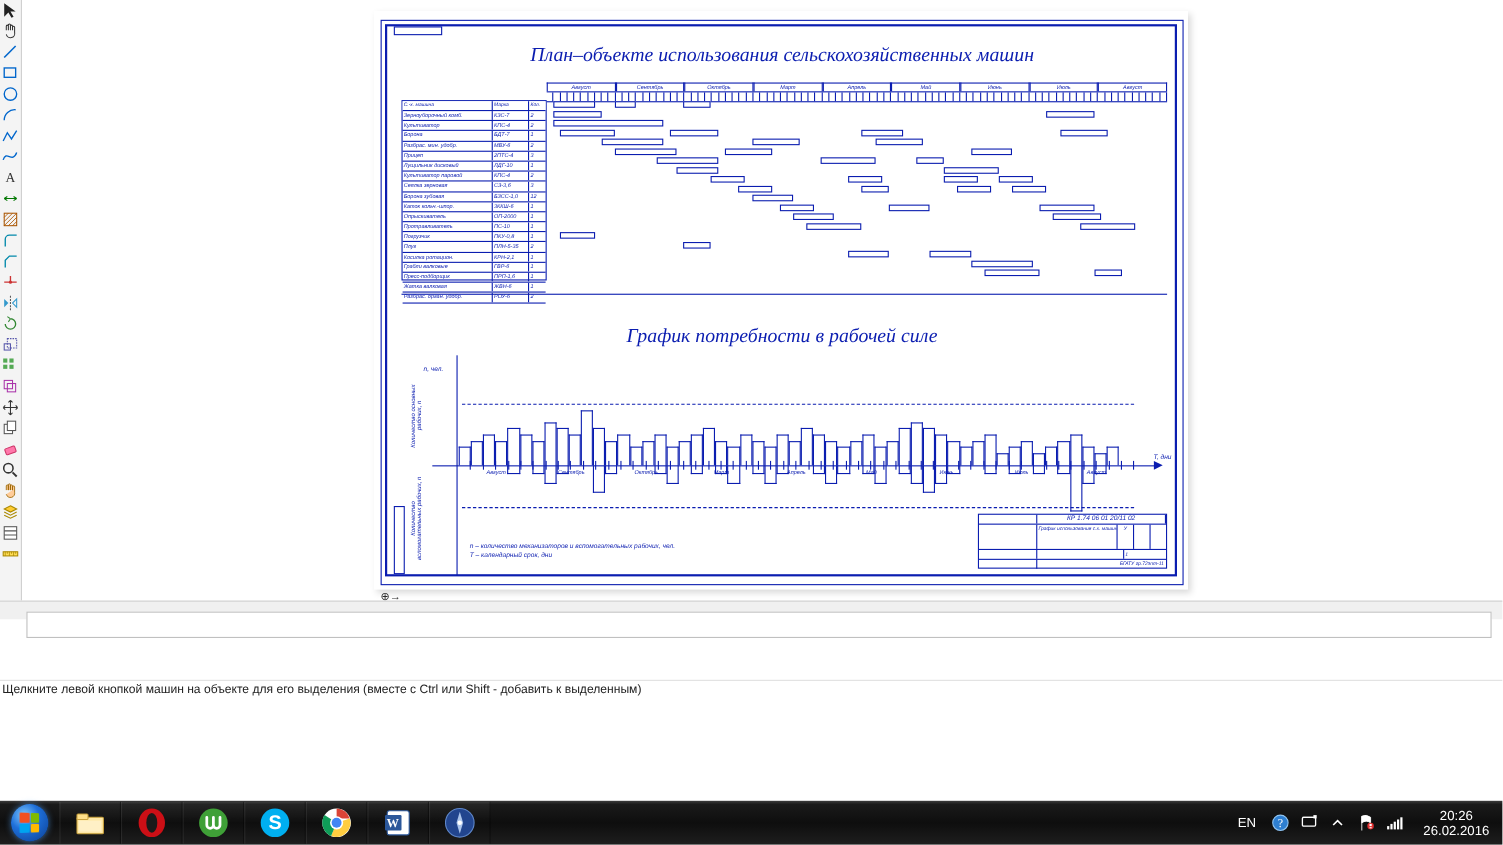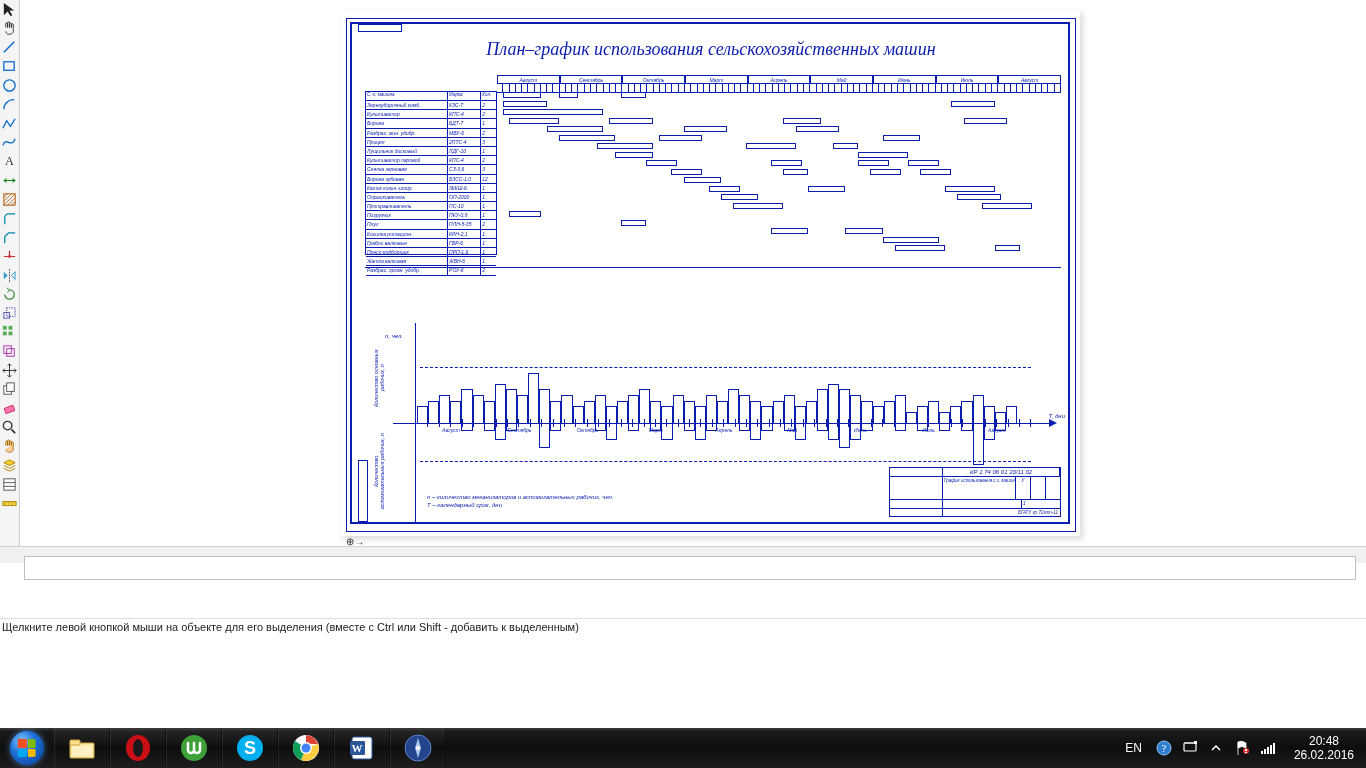--- a/index.html
+++ b/index.html
@@ -238,21 +238,21 @@
         </svg>
       </div>
     </div>
 
   <div class="canvas-bg">
     <div class="paper">
       <div class="stamp"></div>
       <div class="stamp2"></div>
       <div class="frame-outer"></div>
       <div class="frame-inner">
-        <div class="title1">План–график использования сельскохозяйственных машин</div>
+        <div class="title1">План–объекте использования сельскохозяйственных машин</div>
         <div class="gantt-zone">
           <div class="cal-hdr">
             <div class="cal-months" id="cal-months">
                 <div>Август</div>
                 <div>Сентябрь</div>
                 <div>Октябрь</div>
                 <div>Март</div>
                 <div>Апрель</div>
                 <div>Май</div>
                 <div>Июнь</div>
@@ -535,20 +535,21 @@
               <div class="gantt-row">
                 <div class="bar" style="left: 385.778px; width: 56px; top: 1px;"></div>
               </div>
               <div class="gantt-row">
                 <div class="bar" style="left: 398.222px; width: 49.7778px; top: 1px;"></div>
                 <div class="bar" style="left: 497.778px; width: 24.8889px; top: 1px;"></div>
               </div>
             </div>
         </div>
         <div class="mid-rule"></div>
+        <div class="title2">График потребности в рабочей силе</div>
 
         <div class="wf-zone">
           <div class="wf-ylabel">n, чел.</div>
           <div class="wf-rot" style="top:20px;height:70px;">Количество основных рабочих, n</div>
           <div class="wf-rot" style="top:108px;height:80px;">Количество вспомогательных рабочих, n</div>
           <div class="wf-axis-y"></div>
           <div class="wf-axis-x"></div>
           <div class="wf-arrow"></div>
           <span class="wf-xlabel">T, дни</span>
           <div class="wf-dash" style="top:44px;"></div>
@@ -736,21 +737,21 @@
             </div>
         </div>
       </div>
     </div>
     <span class="origin-mark">⊕→</span>
   </div>
 
   <div class="hscroll"></div>
   <div class="input-strip"></div>
 
-  <div class="status"><span>Щелкните левой кнопкой мыши на объекте для его выделения (вместе с Ctrl или Shift - добавить к выделенным)</span></div>
+  <div class="status"><span>Щелкните левой кнопкой машин на объекте для его выделения (вместе с Ctrl или Shift - добавить к выделенным)</span></div>
 
   <div class="under"></div>
 
   <div class="taskbar">
     <div class="start-orb">
       <div class="orb">
           <div class="orb-flag">
             <div></div>
             <div></div>
             <div></div>
@@ -843,18 +844,18 @@
       <span class="tray-ico">
           <svg width="16" height="14">
             <rect x="1" y="10" width="2" height="3" fill="#fff"></rect>
             <rect x="4" y="8" width="2" height="5" fill="#fff"></rect>
             <rect x="7" y="6" width="2" height="7" fill="#fff"></rect>
             <rect x="10" y="4" width="2" height="9" fill="#fff"></rect>
             <rect x="13" y="2" width="2" height="11" fill="#fff"></rect>
           </svg>
         </span>
       <div class="clock">
-        <div>20:48</div>
+        <div>20:26</div>
           <div>26.02.2016</div>
       </div>
     </div>
   </div>
 </div>
 
 </body></html>

